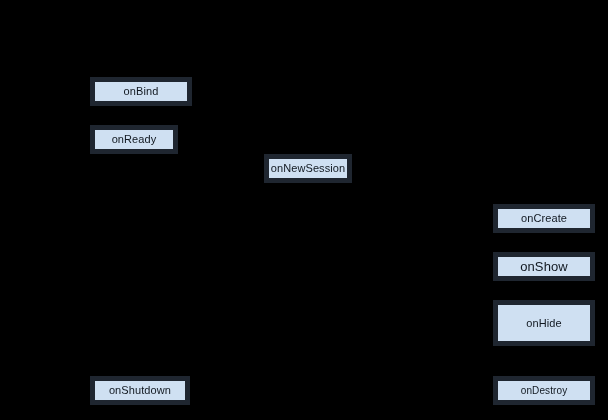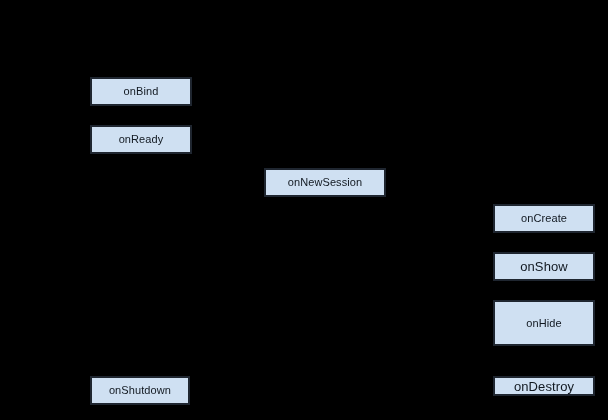--- a/index.html
+++ b/index.html
@@ -26,21 +26,21 @@
     height: 420px;
     pointer-events: none;
   }
   .node {
     position: absolute;
     box-sizing: border-box;
     display: flex;
     align-items: center;
     justify-content: center;
     background: #cfe0f2;
-    border: 2px solid #b91c1c;
+    border: 5px solid #b91c1c;
     color: #111820;
     font-size: 11px;
     line-height: 1;
     letter-spacing: 0.1px;
     white-space: nowrap;
     font-family: "Liberation Sans", "DejaVu Sans", sans-serif;
   }
   .node-label {
     display: block;
     pointer-events: none;
@@ -58,36 +58,36 @@
       <path d="M 544 218.5 L 544 242.5 L 544 242.5 L 544 266.5" fill="none" stroke="#000000" stroke-width="1"></path>
       <path d="M 544 266.5 L 544 290.5 L 544 290.5 L 544 314.5" fill="none" stroke="#000000" stroke-width="1"></path>
       <path d="M 544 314.5 L 544 352.5 L 544 352.5 L 544 390.5" fill="none" stroke="#000000" stroke-width="1"></path>
       <path d="M 544 390.5 L 544 390.5 L 141 390.5 L 141 390.5" fill="none" stroke="#000000" stroke-width="1"></path>
     </svg>
 
   <div id="node-layer">
       <div class="node" style="left: 90px; top: 77px; width: 102px; height: 29px; background: rgb(207, 224, 242); border-color: rgb(31, 38, 48); color: rgb(17, 24, 32); font-size: 11px;">
         <span class="node-label">onBind</span>
       </div>
-      <div class="node" style="left: 90px; top: 125px; width: 102px; height: 29px; background: rgb(207, 224, 242); border-color: rgb(31, 38, 48); color: rgb(17, 24, 32); font-size: 11px;">
+      <div class="node" style="left: 90px; top: 125px; width: 88px; height: 29px; background: rgb(207, 224, 242); border-color: rgb(31, 38, 48); color: rgb(17, 24, 32); font-size: 11px;">
         <span class="node-label">onReady</span>
       </div>
-      <div class="node" style="left: 264px; top: 168px; width: 122px; height: 29px; background: rgb(207, 224, 242); border-color: rgb(31, 38, 48); color: rgb(17, 24, 32); font-size: 11px;">
+      <div class="node" style="left: 264px; top: 154px; width: 88px; height: 29px; background: rgb(207, 224, 242); border-color: rgb(31, 38, 48); color: rgb(17, 24, 32); font-size: 11px;">
         <span class="node-label">onNewSession</span>
       </div>
       <div class="node" style="left: 493px; top: 204px; width: 102px; height: 29px; background: rgb(207, 224, 242); border-color: rgb(31, 38, 48); color: rgb(17, 24, 32); font-size: 11px;">
         <span class="node-label">onCreate</span>
       </div>
       <div class="node" style="left: 493px; top: 252px; width: 102px; height: 29px; background: rgb(207, 224, 242); border-color: rgb(31, 38, 48); color: rgb(17, 24, 32); font-size: 13px;">
         <span class="node-label">onShow</span>
       </div>
       <div class="node" style="left: 493px; top: 300px; width: 102px; height: 46px; background: rgb(207, 224, 242); border-color: rgb(31, 38, 48); color: rgb(17, 24, 32); font-size: 11px;">
         <span class="node-label">onHide</span>
       </div>
       <div class="node" style="left: 90px; top: 376px; width: 100px; height: 29px; background: rgb(207, 224, 242); border-color: rgb(31, 38, 48); color: rgb(17, 24, 32); font-size: 11px;">
         <span class="node-label">onShutdown</span>
       </div>
-      <div class="node" style="left: 493px; top: 376px; width: 102px; height: 20px; background: rgb(207, 224, 242); border-color: rgb(31, 38, 48); color: rgb(17, 24, 32); font-size: 13px;">
+      <div class="node" style="left: 493px; top: 376px; width: 102px; height: 29px; background: rgb(207, 224, 242); border-color: rgb(31, 38, 48); color: rgb(17, 24, 32); font-size: 10px;">
         <span class="node-label">onDestroy</span>
       </div>
     </div>
 
 </div>
 
 </body></html>

